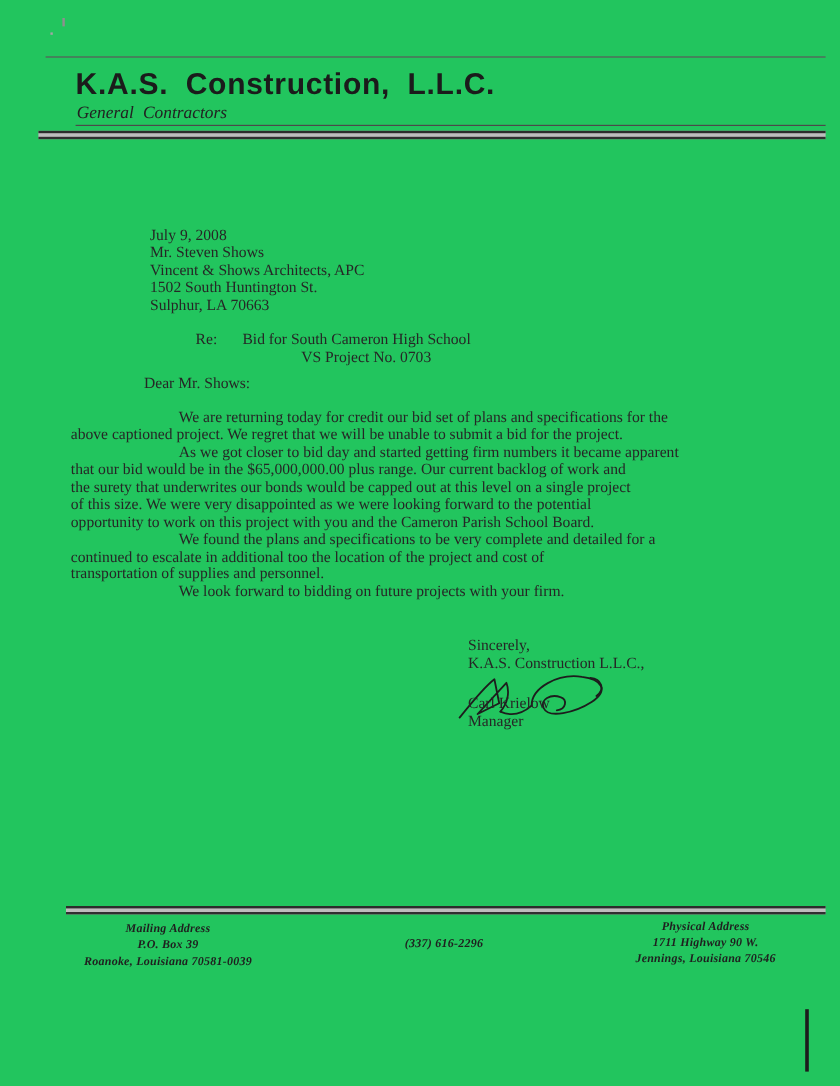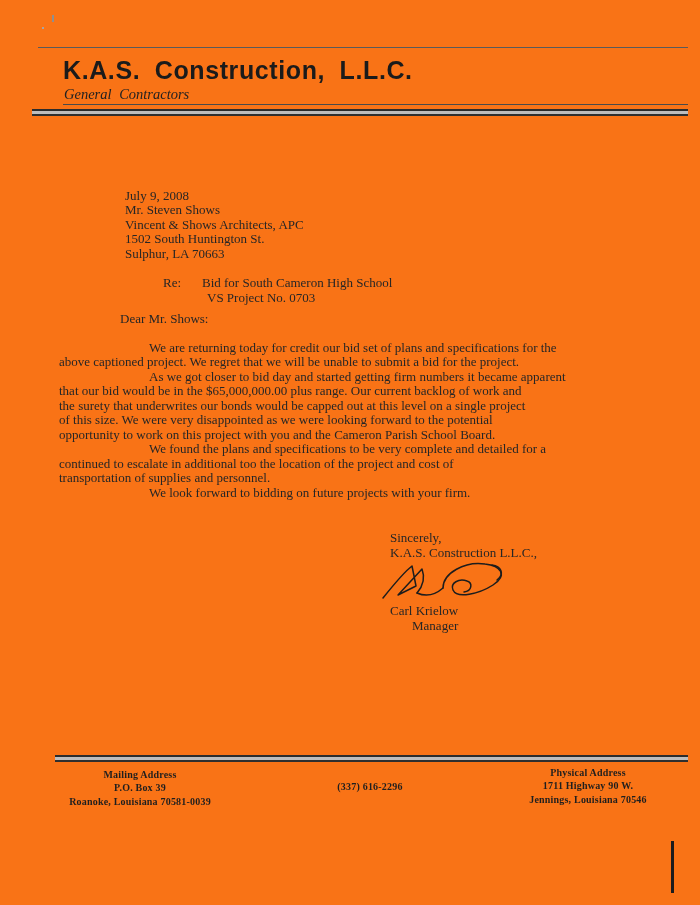--- a/index.html
+++ b/index.html
@@ -1,19 +1,19 @@
 <!DOCTYPE html>
 <html><head>
 <meta charset="utf-8">
 <style>
   html,body{margin:0;padding:0;background:#e8e8e8;}
   .page{
     position:relative;
     width:700px;height:905px;
-    background:#f97316;
+    background:#22c55e;
     overflow:hidden;
     font-family:"Liberation Serif","DejaVu Serif",serif;
     color:#262626;
   }
   
   .artifact{position:absolute;background:#8f8f8f;}
   .artifact.tick{left:52px;top:15px;width:2px;height:7px;}
   .artifact.dot{left:42px;top:27px;width:2px;height:2px;background:#a5a5a5;}
   .artifact.vline{left:671px;top:841px;width:3px;height:52px;background:#1c1c1c;}
   
@@ -34,32 +34,32 @@
     border-top:2px solid #2c2c2c;border-bottom:2px solid #2f2f2f;
   }
   .header-heavy-rule{left:32px;top:109px;width:656px;}
   .footer-heavy-rule{left:55px;top:755px;width:633px;}
   
   .txt{position:absolute;font-size:13px;line-height:14.6px;white-space:nowrap;}
   .date{left:125px;top:189px;}
   .recipient{left:125px;top:203px;}
   .re-label{left:163px;top:276px;}
   .re-lines{left:202px;top:276px;}
-  .re-lines .line:nth-child(2){padding-left:5px;}
+  .re-lines .line:nth-child(2){padding-left:5px;margin-left:44px;}
   .salutation{left:120px;top:312px;}
   .body-lines{left:59px;top:341px;line-height:14.45px;}
   .body-lines .line.indent{padding-left:90px;}
   .closing{left:390px;top:530px;line-height:15px;}
   .sig-svg{position:absolute;left:379px;top:553px;}
-  .signatory{left:390px;top:603px;line-height:15.2px;text-align:right;}
+  .signatory{left:390px;top:578px;line-height:15.2px;}
   
   .footer-block{
     position:absolute;text-align:center;
     font-weight:bold;font-size:10px;line-height:13.4px;letter-spacing:0.2px;
-    color:#1f1f1f;white-space:nowrap;
+    color:#1f1f1f;white-space:nowrap;font-style:italic;
   }
   .footer-mailing{left:40px;top:768px;width:200px;}
   .footer-phone{left:270px;top:780px;width:200px;}
   .footer-physical{left:488px;top:766px;width:200px;text-align:center;}
 </style>
 </head>
 <body>
 
 <div class="page">
 

